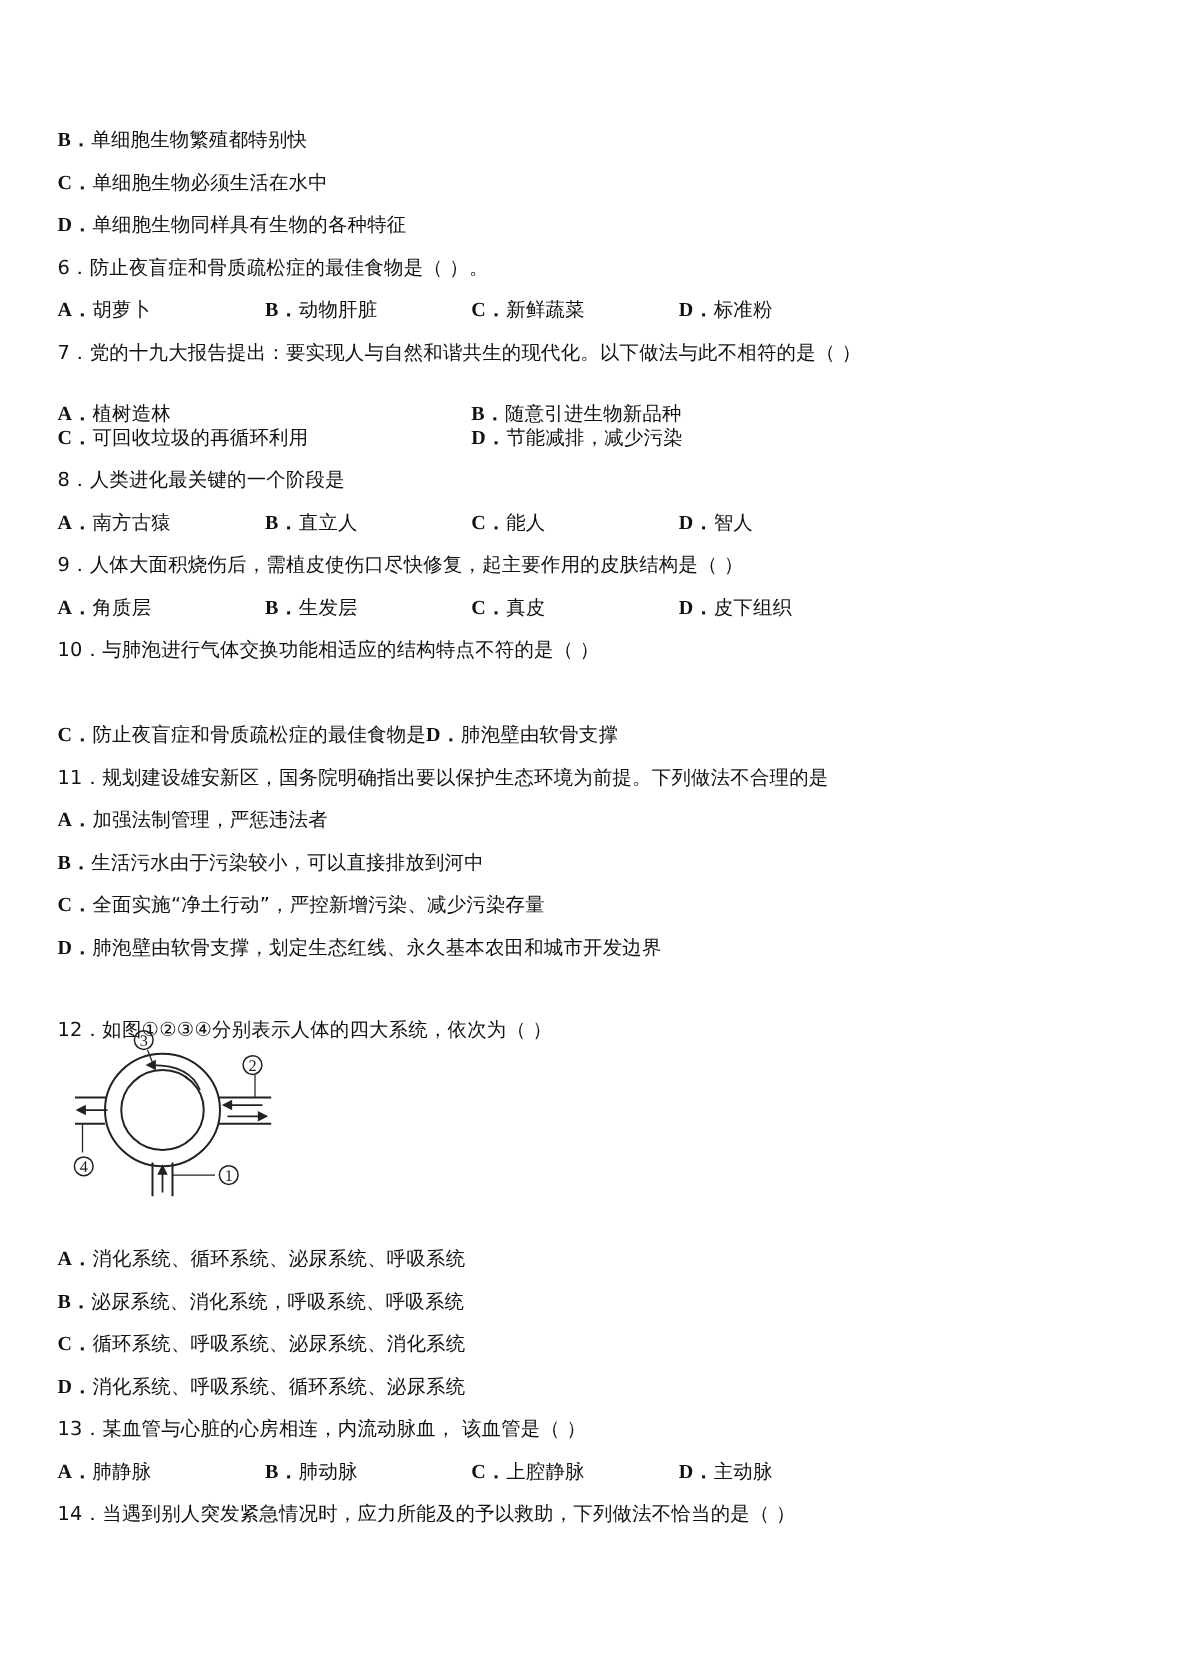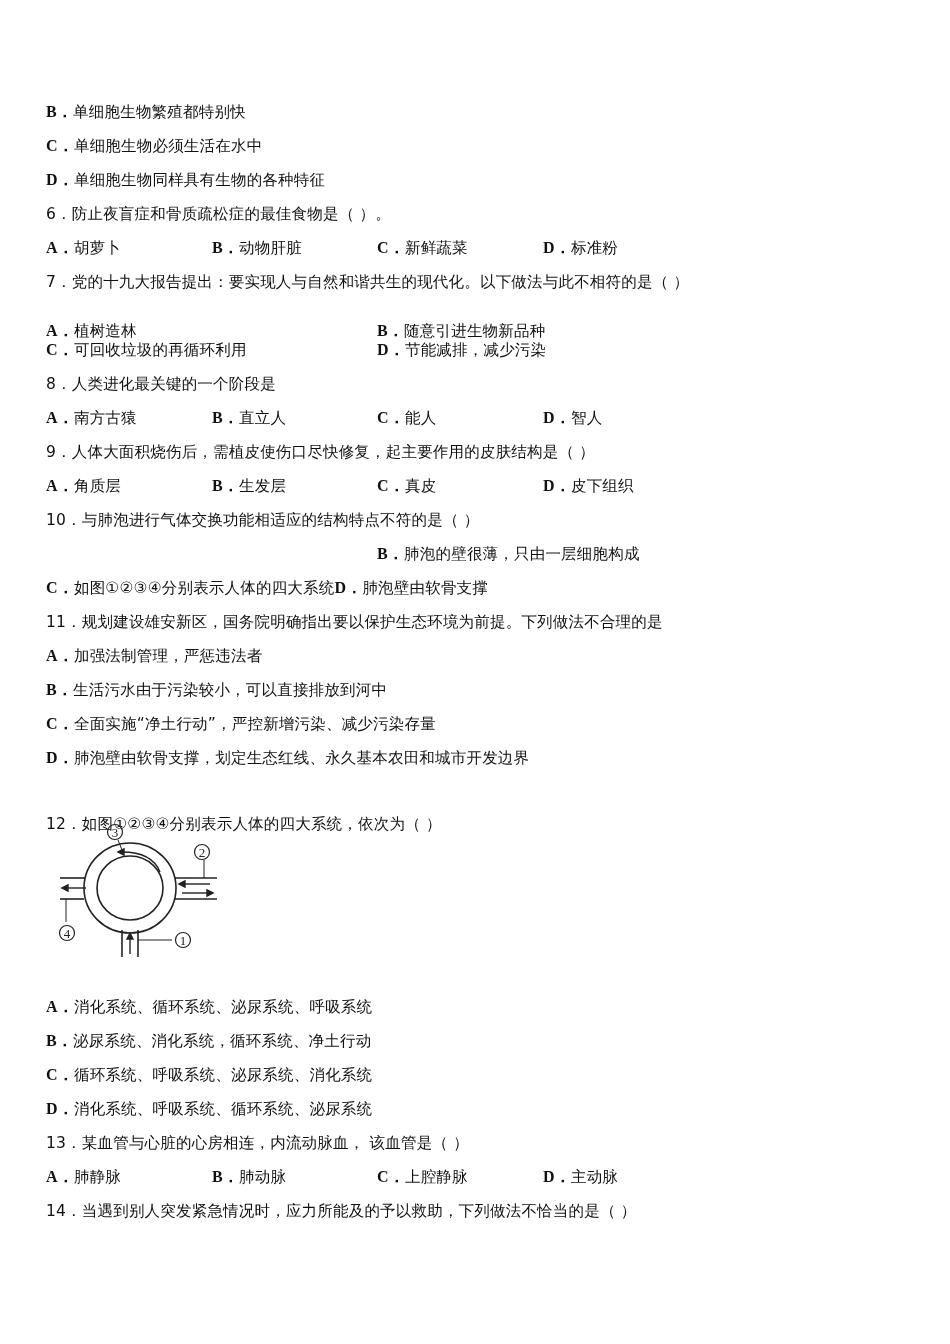--- a/index.html
+++ b/index.html
@@ -52,24 +52,23 @@
 <div class="line" style="top:440px">9．人体大面积烧伤后，需植皮使伤口尽快修复，起主要作用的皮肤结构是（        ）</div>
 <div class="line" style="top:474px;width:860px">
   <span class="opt" style="left:0"><span class="lbl">A．</span><span>角质层</span></span>
   <span class="opt" style="left:166px"><span class="lbl">B．</span><span>生发层</span></span>
   <span class="opt" style="left:331px"><span class="lbl">C．</span><span>真皮</span></span>
   <span class="opt" style="left:497px"><span class="lbl">D．</span><span>皮下组织</span></span>
 </div>
 
 <div class="line" style="top:508px">10．与肺泡进行气体交换功能相适应的结构特点不符的是（     ）</div>
 <div class="line" style="top:542px;width:860px">
-  <span class="opt" style="left:331px"><span class="lbl">B．</span><span>肺泡的壁很薄，只由一层细胞构成</span></span>
 </div>
 <div class="line" style="top:576px">
-  <span><span class="lbl">C．</span><span>如图①②③④分别表示人体的四大系统</span></span><span><span class="lbl">D．</span><span>肺泡壁由软骨支撑</span></span>
+  <span><span class="lbl">C．</span><span>防止夜盲症和骨质疏松症的最佳食物是</span></span><span><span class="lbl">D．</span><span>肺泡壁由软骨支撑</span></span>
 </div>
 
 <div class="line" style="top:610px">11．规划建设雄安新区，国务院明确指出要以保护生态环境为前提。下列做法不合理的是</div>
 <div class="line" style="top:644px"><span class="lbl">A．</span><span>加强法制管理，严惩违法者</span></div>
 <div class="line" style="top:678px"><span class="lbl">B．</span><span>生活污水由于污染较小，可以直接排放到河中</span></div>
 <div class="line" style="top:712px"><span class="lbl">C．</span><span>全面实施“净土行动”，严控新增污染、减少污染存量</span></div>
 <div class="line" style="top:746px"><span class="lbl">D．</span><span>肺泡壁由软骨支撑，划定生态红线、永久基本农田和城市开发边界</span></div>
 
 <div class="line" style="top:812px">12．如图①②③④分别表示人体的四大系统，依次为（     ）</div>
 
@@ -116,21 +115,21 @@
       <text x="150" y="34.5">2</text>
       <circle cx="15" cy="111" r="7.5" fill="none" stroke="#222" stroke-width="1.2"></circle>
       <text x="15" y="115.5">4</text>
       <circle cx="131" cy="118" r="7.5" fill="none" stroke="#222" stroke-width="1.2"></circle>
       <text x="131" y="122.5">1</text>
     </g>
   </svg>
 </div>
 
 <div class="line" style="top:995px"><span class="lbl">A．</span><span>消化系统、循环系统、泌尿系统、呼吸系统</span></div>
-<div class="line" style="top:1029px"><span class="lbl">B．</span><span>泌尿系统、消化系统，循环系统、净土行动</span></div>
+<div class="line" style="top:1029px"><span class="lbl">B．</span><span>泌尿系统、消化系统，呼吸系统、呼吸系统</span></div>
 <div class="line" style="top:1063px"><span class="lbl">C．</span><span>循环系统、呼吸系统、泌尿系统、消化系统</span></div>
 <div class="line" style="top:1097px"><span class="lbl">D．</span><span>消化系统、呼吸系统、循环系统、泌尿系统</span></div>
 
 <div class="line" style="top:1131px">13．某血管与心脏的心房相连，内流动脉血，  该血管是（       ）</div>
 <div class="line" style="top:1165px;width:860px">
   <span class="opt" style="left:0"><span class="lbl">A．</span><span>肺静脉</span></span>
   <span class="opt" style="left:166px"><span class="lbl">B．</span><span>肺动脉</span></span>
   <span class="opt" style="left:331px"><span class="lbl">C．</span><span>上腔静脉</span></span>
   <span class="opt" style="left:497px"><span class="lbl">D．</span><span>主动脉</span></span>
 </div>

